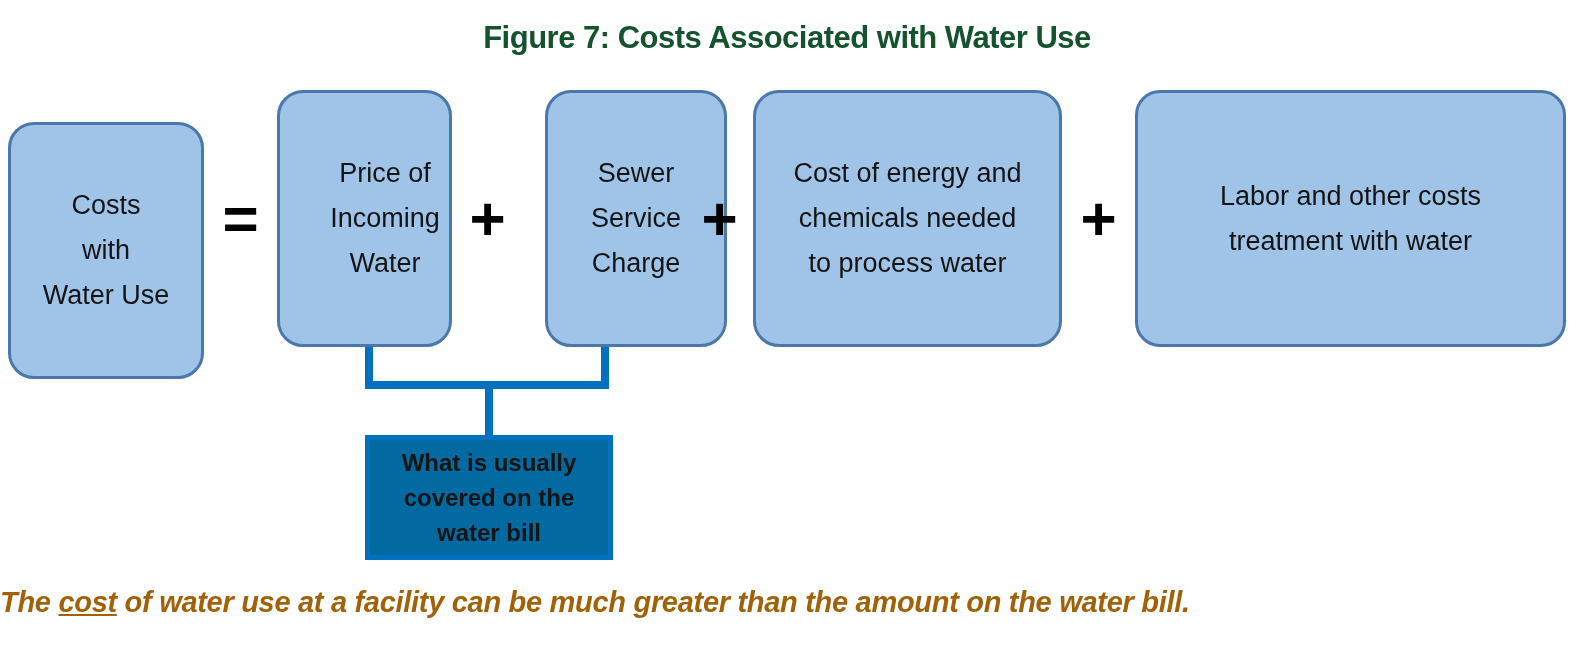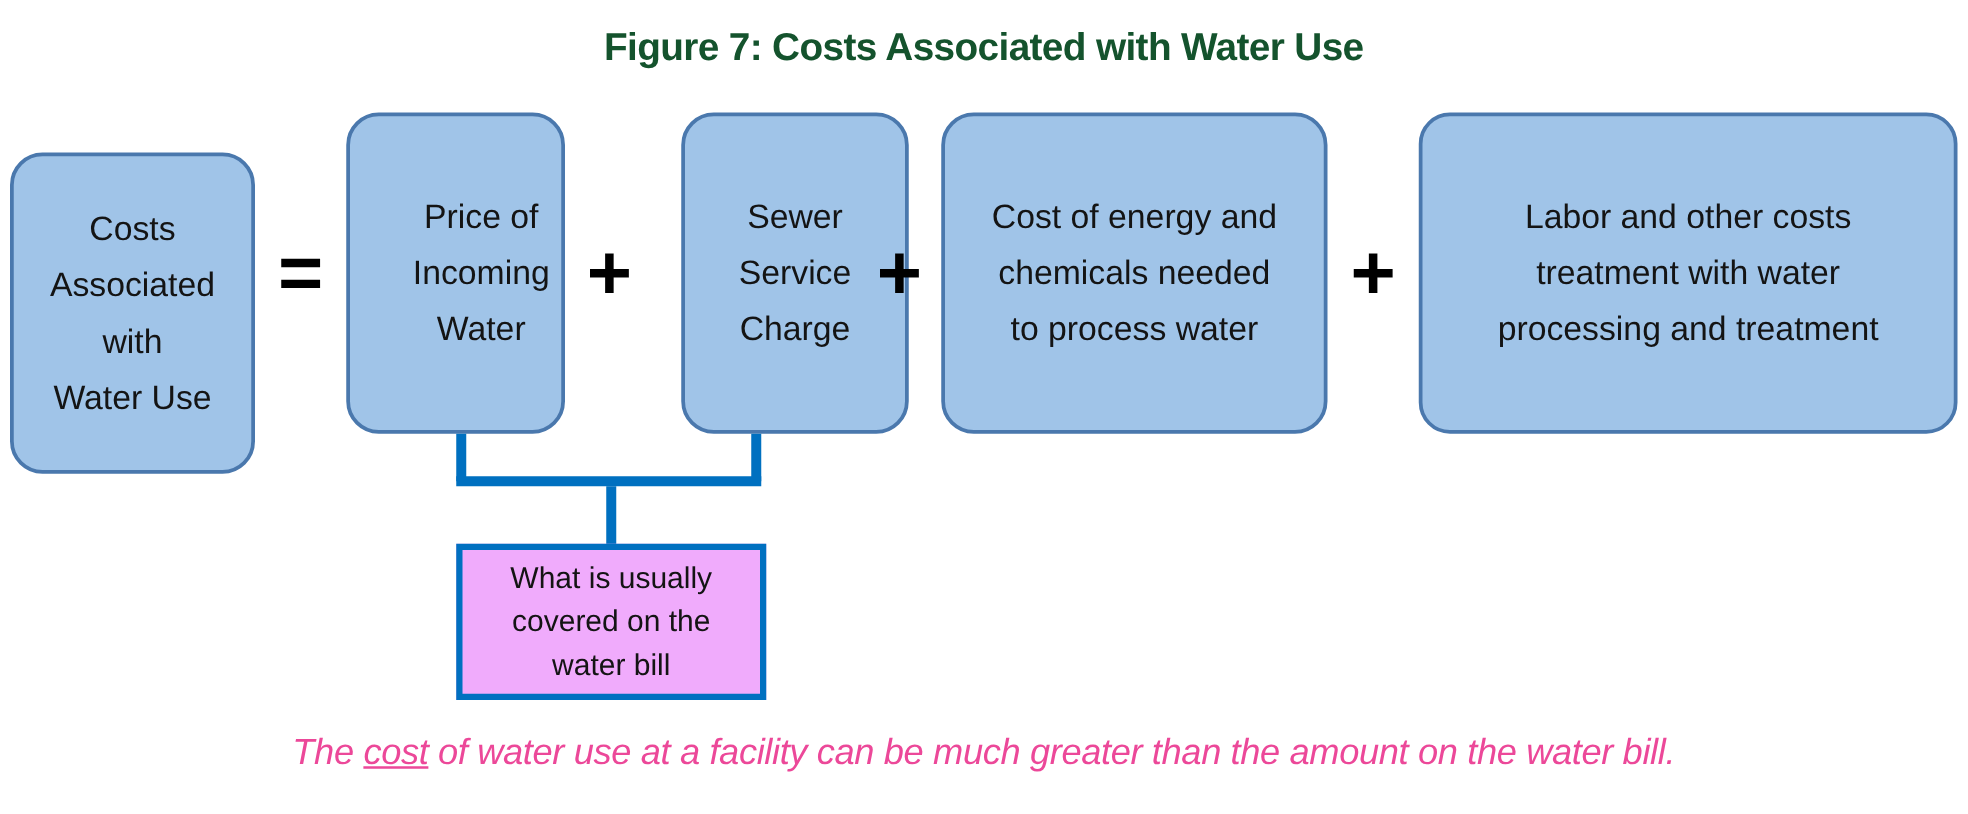--- a/index.html
+++ b/index.html
@@ -49,49 +49,48 @@
   .op-plus3  { left: 1062px; width: 73px; }
 
   .line { position: absolute; background: #0070C0; }
   .line-left  { left: 365px; top: 347px; width: 8px;   height: 38px; }
   .line-right { left: 601px; top: 347px; width: 8px;   height: 38px; }
   .line-horiz { left: 365px; top: 381px; width: 244px; height: 8px; }
   .line-drop  { left: 485px; top: 389px; width: 8px;   height: 48px; }
 
   .annotation-box {
     position: absolute; left: 365px; top: 435px; width: 248px; height: 125px;
-    background: #f0abfc;
+    background: #0369a1;
     border: 5px solid #0070C0;
     display: flex; flex-direction: column;
     align-items: center; justify-content: center;
     text-align: center;
     color: #141414;
-    font-size: 24px; line-height: 35px;
+    font-size: 24px; line-height: 35px; font-weight: bold;
   }
   .annotation-box span { display: block; }
 
   .caption {
     position: absolute; top: 586px; left: 0; width: 100%;
-    text-align: center;
-    font-size: 29px; font-weight: normal; font-style: italic;
-    color: #ec4899;
+    text-align: left;
+    font-size: 29px; font-weight: bold; font-style: italic;
+    color: #a16207;
     letter-spacing: -0.3px;
   }
   .caption .u { text-decoration: underline; }
 </style>
 </head>
 <body>
 
 <div class="canvas">
 
   <div class="figure-title">Figure 7: Costs Associated with Water Use</div>
 
   <div class="box box1">
     <span>Costs</span>
-    <span>Associated</span>
     <span>with</span>
     <span>Water Use</span>
   </div>
 
   <div class="op op-equals">=</div>
 
   <div class="box box2">
     <span>Price of</span>
     <span>Incoming</span>
     <span>Water</span>
@@ -111,21 +110,20 @@
     <span>Cost of energy and</span>
     <span>chemicals needed</span>
     <span>to process water</span>
   </div>
 
   <div class="op op-plus3">+</div>
 
   <div class="box box5">
     <span>Labor and other costs</span>
     <span>treatment with water</span>
-    <span>processing and treatment</span>
   </div>
 
   <div class="line line-left"></div>
   <div class="line line-right"></div>
   <div class="line line-horiz"></div>
   <div class="line line-drop"></div>
 
   <div class="annotation-box">
     <span>What is usually</span>
     <span>covered on the</span>

